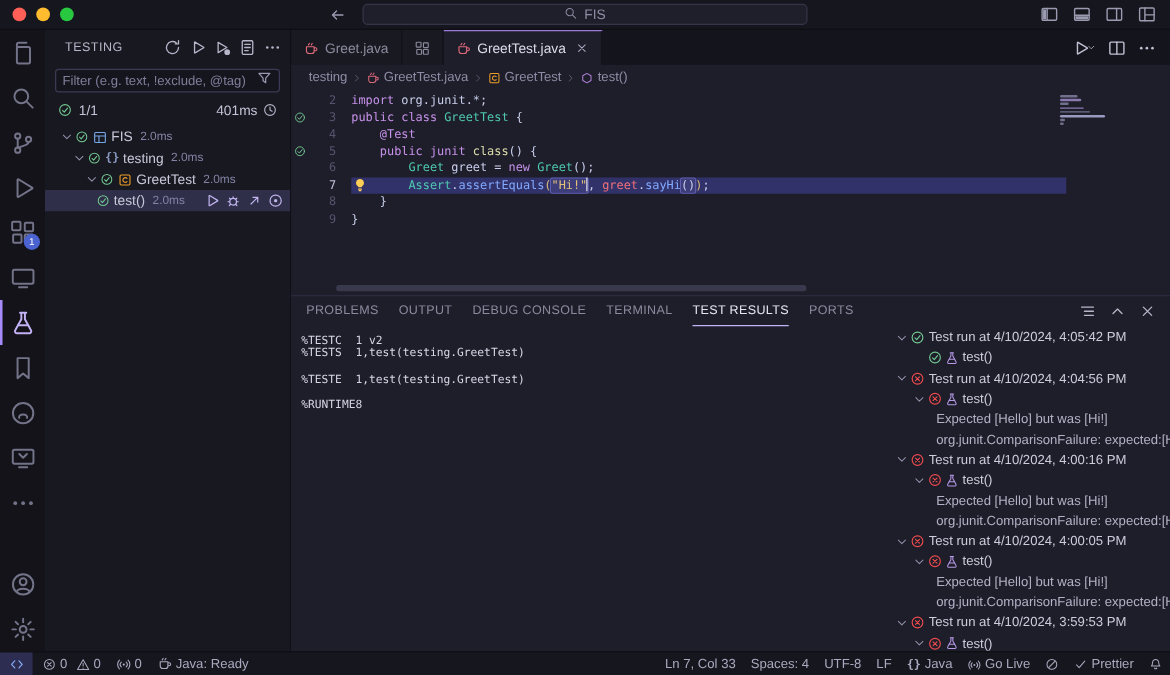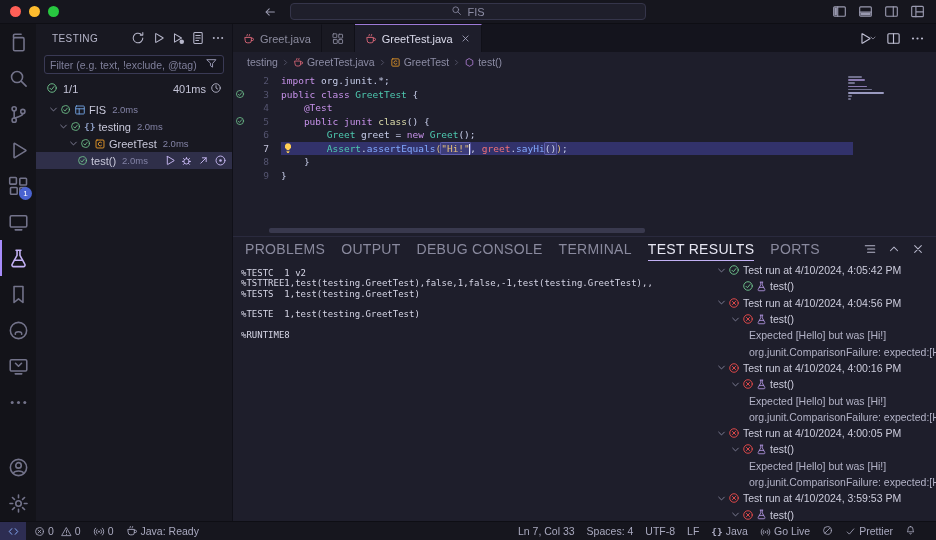--- a/index.html
+++ b/index.html
@@ -69,35 +69,35 @@
 .tk-k,.tk-a{color:#c792ea}.tk-t{color:#4ec9b0}.tk-mc{color:#82aaff}.tk-md{color:#dcdcaa}
 .tk-s{color:#e5c07b}.tk-r{color:#f07178}.tk-d{color:#c8ceea}.tk-pb{color:#d7ba7d}
 .boxed{background:#3d3d7a;box-shadow:0 0 0 1px #5f5fae;border-radius:1px}
 .cursor{display:inline-block;width:1px;height:11px;background:#e0e0f0;vertical-align:middle;margin-left:-.5px}
 .minimap{position:absolute;top:3px;right:42px;width:46px;display:flex;flex-direction:column;gap:1.6px;padding-top:1px;cursor:pointer}
 .mm{height:1.6px;background:#70708c;border-radius:1px}
 .hscroll{position:absolute;left:36px;bottom:3px;width:376px;height:5px;background:#50506c;opacity:.55;border-radius:2px;cursor:pointer}
 
 .panel{height:285px;flex:none;border-top:1px solid #2a2a3e;display:flex;flex-direction:column;background:#1e1e2b}
 .panel-tabbar{height:24px;flex:none;display:flex;align-items:center;padding-left:12px}
-.ptab{font-size:14px;letter-spacing:.3px;color:#8a8a9e;margin-right:16px;height:24px;display:inline-flex;align-items:center;border-bottom:1px solid transparent;cursor:pointer;white-space:nowrap}
+.ptab{font-size:10px;letter-spacing:.3px;color:#8a8a9e;margin-right:16px;height:24px;display:inline-flex;align-items:center;border-bottom:1px solid transparent;cursor:pointer;white-space:nowrap}
 .ptab.active{color:#e6e6f2;border-bottom-color:#c3b1f5}
 .panel-acts{margin-left:auto;display:flex;gap:8px;padding-right:10px;color:#b6b6ca}
 .panel-body{flex:1;display:flex;min-height:0}
 .pout{flex:1;padding:7px 8px 0;font-family:"DejaVu Sans Mono",monospace;font-size:9px;line-height:10.3px;color:#d6d6e6;white-space:pre;overflow:hidden}
 .pline{min-height:10.3px}
 .ptree{width:226px;flex:none;padding-top:1px;font-size:10.5px;color:#ccccdc;overflow:hidden}
 .pt{display:flex;align-items:center;height:16.3px;white-space:nowrap;overflow:hidden;cursor:pointer}
 .pt .lbl{margin-left:3px}
 .pt.detail{color:#b2b2c6}
 
 .statusbar{height:19px;flex:none;background:#16161e;border-top:1px solid #0e0e14;display:flex;align-items:center;font-size:10.5px;color:#a9a9bf}
 .sb-remote{width:26px;height:100%;background:#2d2d52;color:#84a9f5;display:flex;align-items:center;justify-content:center;flex:none;cursor:pointer}
 .sb-left{display:flex;align-items:center;gap:12px;padding-left:8px}
-.sb-right{margin-left:auto;display:flex;align-items:flex-start;gap:12px;padding-right:20px}
+.sb-right{margin-left:auto;display:flex;align-items:flex-end;gap:12px;padding-right:6px}
 .sb-item{display:inline-flex;align-items:center;gap:3px;cursor:pointer;white-space:nowrap}
 </style>
 </head>
 <body>
 
 <div class="window">
   <div class="titlebar">
     <div class="traffic">
       <span class="tl red"></span>
       <span class="tl yellow"></span>
@@ -681,21 +681,21 @@
               <button class="icon-btn">
                 <span class="ic" style="width:14px;height:14px;">
                   <svg viewBox="0 0 16 16" width="14" height="14">
                     <path d="M4.2 4.2l7.6 7.6M11.8 4.2l-7.6 7.6"></path>
                   </svg>
                 </span>
               </button>
             </div>
         </div>
         <div class="panel-body">
-          <div class="pout" id="pout"><div class="pline">%TESTC  1 v2</div><div class="pline">%TSTTREE1,test(testing.GreetTest),false,1,false,-1,test(testing.GreetTest),,</div><div class="pline">%TESTS  1,test(testing.GreetTest)</div><div class="pline"></div><div class="pline">%TESTE  1,test(testing.GreetTest)</div><div class="pline"></div><div class="pline">%RUNTIME8</div></div>
+          <div class="pout" id="pout"><div class="pline">%TESTC  1 v2</div><div class="pline">%TESTS  1,test(testing.GreetTest)</div><div class="pline"></div><div class="pline">%TESTE  1,test(testing.GreetTest)</div><div class="pline"></div><div class="pline">%RUNTIME8</div></div>
           <div class="ptree" id="ptree">
               <div class="pt" style="padding-left:5px">
                 <span class="twisty">
                   <span class="ic" style="width:11px;height:11px;">
                     <svg viewBox="0 0 16 16" width="11" height="11">
                       <path d="M3.9 6L8 10.1 12.1 6"></path>
                     </svg>
                   </span>
                 </span>
                 <span class="ic" style="width:12px;height:12px;color:#73c991">

